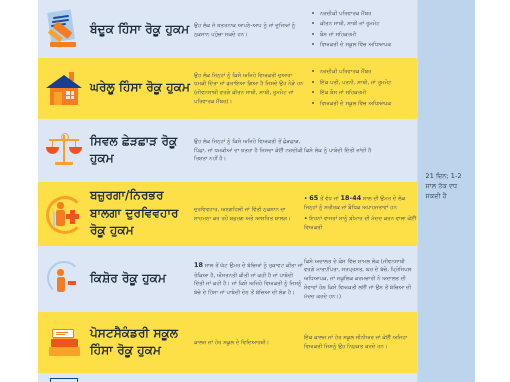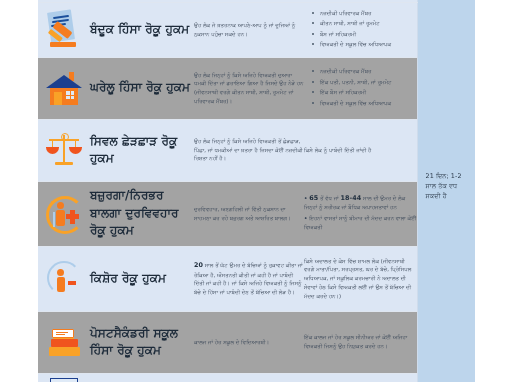--- a/index.html
+++ b/index.html
@@ -21,21 +21,21 @@
 
   
   .c-icon{width:52px;}
   .c-title{width:104px;}
   .c-desc{width:110px;}
   .c-bullets{width:113px;}
   .c-dur{width:58px;}
 
   
   .row-a td{background:#dce6f4;}
-  .row-b td{background:#a3a3a3;}
+  .row-b td{background:#fde047;}
 
   
   td.dur{
     background:#bdd5ec !important;
     vertical-align:middle;
     padding:6px 6px 6px 8px;
     border-bottom:0;
     border-left:1px solid #cfdcec;
   }
   .dur-text{
@@ -281,21 +281,21 @@
           <div class="iconwrap">
               <div class="ico ico-teen">
             <div class="arc"></div>
                 <div class="head"></div>
                 <div class="body"></div>
                 <div class="dash"></div>
           </div>
             </div>
         </td>
         <td class="title">ਕਿਸ਼ੋਰ ਰੋਕੂ ਹੁਕਮ</td>
-        <td class="desc"><b>20</b> ਸਾਲ ਤੋਂ ਘੱਟ ਉਮਰ ਦੇ ਬੱਚਿਆਂ ਨੂੰ ਰੁਕਾਵਟ ਕੀਤਾ ਜਾਂ ਰੋਕਿਆ ਹੈ, ਔਸਤਨਤੀ ਕੀਤੀ ਜਾਂ ਕਹੀ ਹੈ ਜਾਂ ਪਾਬੰਦੀ ਦਿੱਤੀ ਜਾਂ ਕਹੀ ਹੈ। ਜਾਂ ਕਿਸੇ ਅਜਿਹੇ ਵਿਅਕਤੀ ਨੂੰ ਜਿਸਨੂੰ ਬੱਚੇ ਦੇ ਹਿੱਸਾ ਜਾਂ ਪਾਬੰਦੀ ਦੇਣ ਤੋਂ ਬੱਚਿਆ ਦੀ ਲੋੜ ਹੈ।</td>
+        <td class="desc"><b>18</b> ਸਾਲ ਤੋਂ ਘੱਟ ਉਮਰ ਦੇ ਬੱਚਿਆਂ ਨੂੰ ਰੁਕਾਵਟ ਕੀਤਾ ਜਾਂ ਰੋਕਿਆ ਹੈ, ਔਸਤਨਤੀ ਕੀਤੀ ਜਾਂ ਕਹੀ ਹੈ ਜਾਂ ਪਾਬੰਦੀ ਦਿੱਤੀ ਜਾਂ ਕਹੀ ਹੈ। ਜਾਂ ਕਿਸੇ ਅਜਿਹੇ ਵਿਅਕਤੀ ਨੂੰ ਜਿਸਨੂੰ ਬੱਚੇ ਦੇ ਹਿੱਸਾ ਜਾਂ ਪਾਬੰਦੀ ਦੇਣ ਤੋਂ ਬੱਚਿਆ ਦੀ ਲੋੜ ਹੈ।</td>
         <td class="plain">ਕਿਸੇ ਅਦਾਲਤ ਦੇ ਕੇਸ ਵਿੱਚ ਸ਼ਾਮਲ ਲੋਕ (ਜੀਵਨਸਾਥੀ ਵਰਗੇ ਮਾਤਾ/ਪਿਤਾ, ਸਰਪ੍ਰਸਤ, ਘਰ ਦੇ ਬੱਚੇ, ਪ੍ਰਿੰਸਿਪਲ ਅਧਿਆਪਕ, ਜਾਂ ਸਕੂਲਿਕ ਕਰਮਚਾਰੀ ਨੇ ਅਦਾਲਤ ਦੀ ਸੇਵਾਵਾਂ ਹੇਠ ਕਿਸੇ ਵਿਅਕਤੀ ਲਈ ਜਾਂ ਉਸ ਤੋਂ ਬੱਚਿਆ ਦੀ ਮੱਦਦ ਕਰਦੇ ਹਨ।)</td>
       </tr>
 
       <tr class="row-b" style="height:62px;">
         <td>
           <div class="iconwrap">
               <div class="ico ico-books">
             <div class="b1"></div>
                 <div class="b2"></div>
                 <div class="b3"></div>

